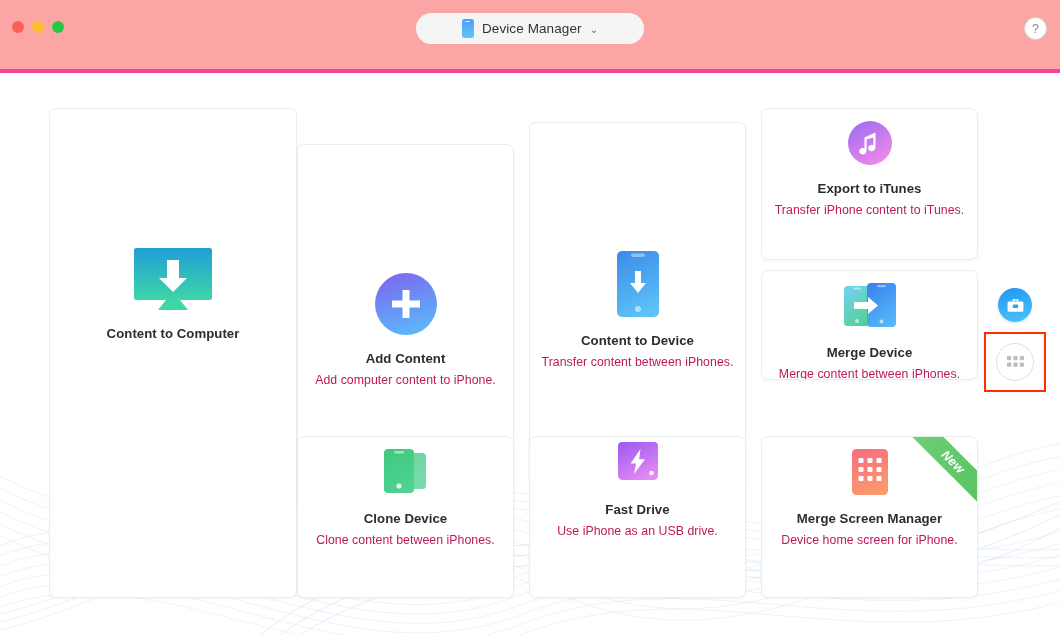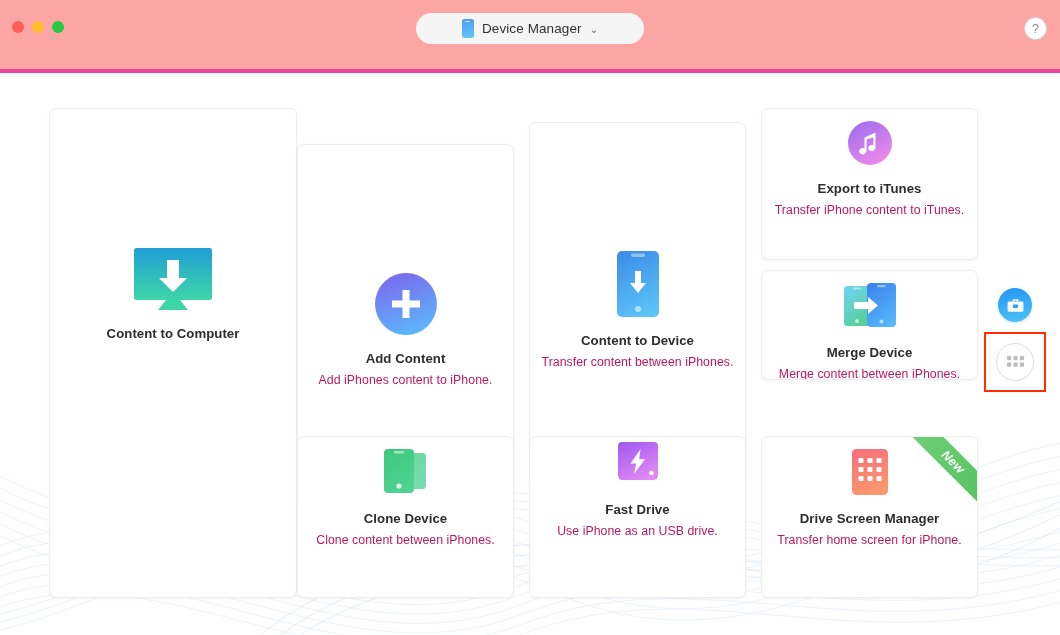--- a/index.html
+++ b/index.html
@@ -241,21 +241,21 @@
               <linearGradient id="gAdd" x1="0.25" y1="0" x2="0.6" y2="1">
                 <stop offset="0%" stop-color="#7b68ee"></stop>
                 <stop offset="100%" stop-color="#5bb8fb"></stop>
               </linearGradient>
             </defs>
             <circle cx="31" cy="31" r="31" fill="url(#gAdd)"></circle>
             <path d="M27.5,17 L34.5,17 L34.5,27.5 L45,27.5 L45,34.5 L34.5,34.5 L34.5,45 L27.5,45 L27.5,34.5 L17,34.5 L17,27.5 L27.5,27.5 Z" fill="#ffffff"></path>
           </svg>
         </div>
         <div class="card-title">Add Content</div>
-        <div class="card-desc">Add iPhones content to iPhone.</div>
+        <div class="card-desc">Add computer content to iPhone.</div>
       </div>
     </div>
 
     <div class="card" id="card-content-to-device">
       <div class="card-inner">
         <div class="icon-wrap">
           <svg width="42" height="66" viewBox="0 0 42 66">
             <defs>
               <linearGradient id="gPhD" x1="0.3" y1="0" x2="0.6" y2="1">
                 <stop offset="0%" stop-color="#3f8fe8"></stop>
@@ -385,22 +385,22 @@
               <rect x="24.5" y="9" width="5" height="5" rx="1"></rect>
               <rect x="6.5" y="18" width="5" height="5" rx="1"></rect>
               <rect x="15.5" y="18" width="5" height="5" rx="1"></rect>
               <rect x="24.5" y="18" width="5" height="5" rx="1"></rect>
               <rect x="6.5" y="27" width="5" height="5" rx="1"></rect>
               <rect x="15.5" y="27" width="5" height="5" rx="1"></rect>
               <rect x="24.5" y="27" width="5" height="5" rx="1"></rect>
             </g>
           </svg>
         </div>
-        <div class="card-title">Drive Screen Manager</div>
-        <div class="card-desc">Transfer home screen for iPhone.</div>
+        <div class="card-title">Merge Screen Manager</div>
+        <div class="card-desc">Device home screen for iPhone.</div>
       </div>
     </div>
   </div>
 
   <div class="rail">
     <div class="rail-toolbox">
       <svg width="19" height="19" viewBox="0 0 19 19">
         <path d="M6.6,3.2 L12.4,3.2 L12.4,5.4 L10.9,5.4 L10.9,4.5 L8.1,4.5 L8.1,5.4 L6.6,5.4 Z" fill="#ffffff"></path>
         <rect x="1.6" y="5.6" width="15.8" height="10.2" rx="1.4" fill="#ffffff"></rect>
         <rect x="6.9" y="8.6" width="5.2" height="3.4" rx="0.7" fill="#2aa3ef"></rect>

